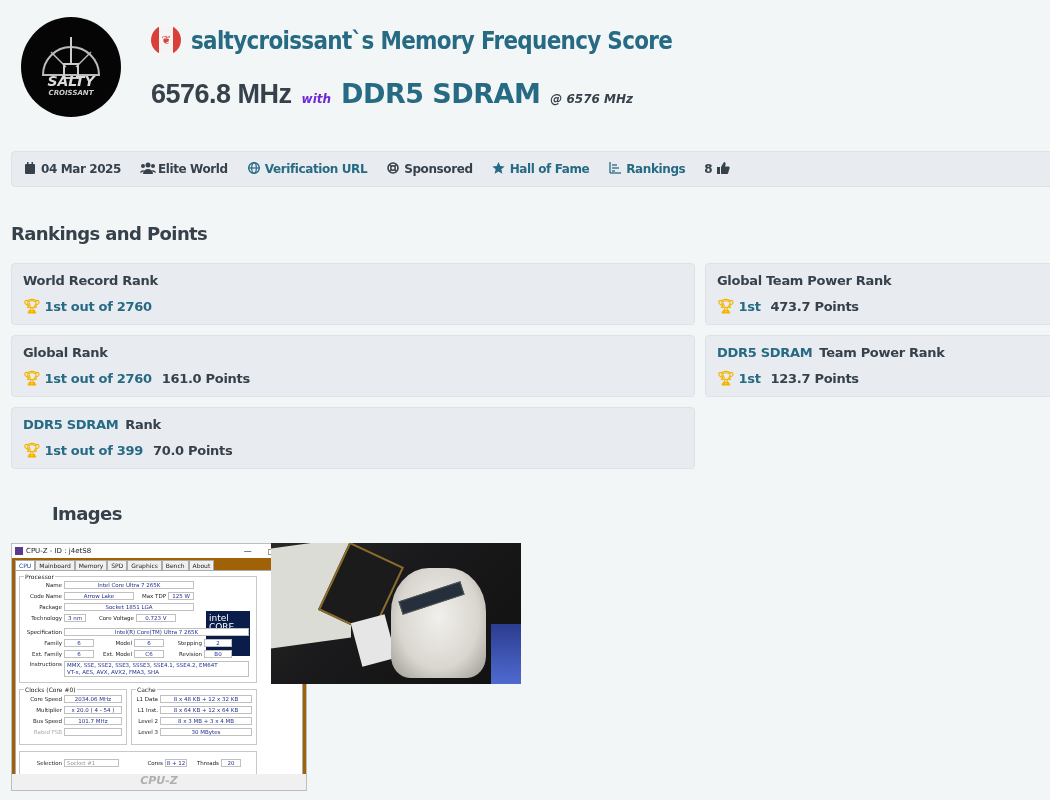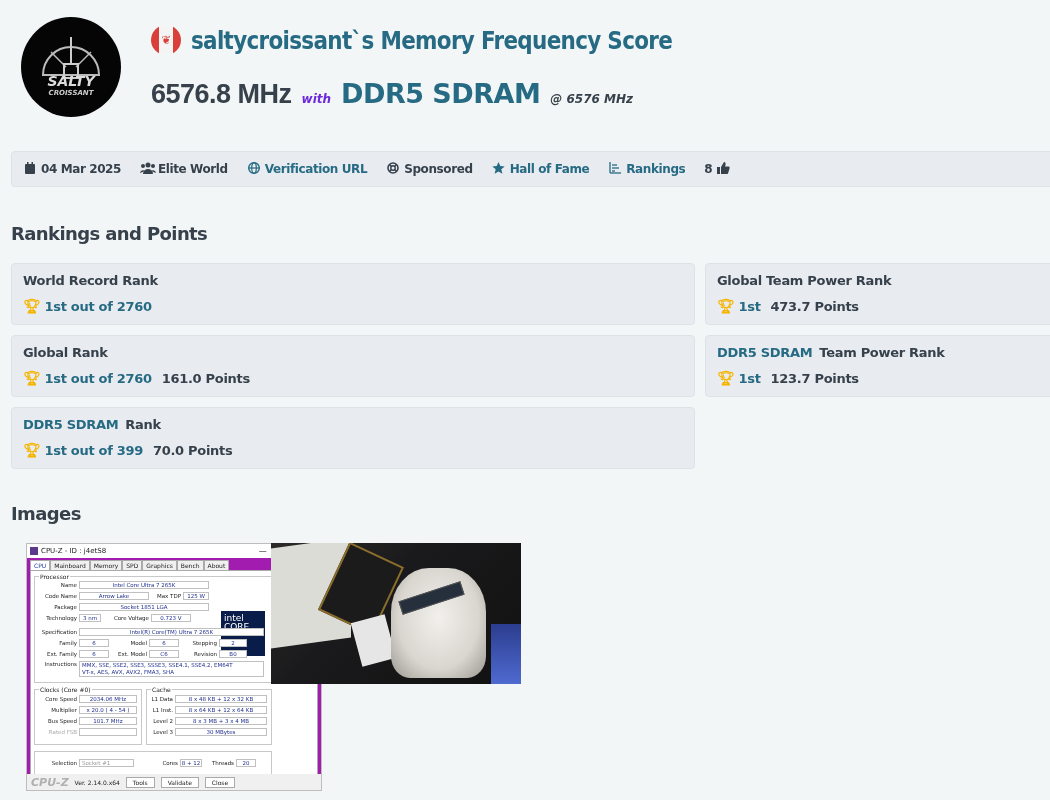--- a/index.html
+++ b/index.html
@@ -61,39 +61,39 @@
       font-family: "DejaVu Sans", sans-serif; font-size: 13px;
     }
     .card-title { color: #37414b; font-weight: bold; height: 20px; display: flex; gap: 7px; white-space: nowrap; letter-spacing: -0.3px; }
     .card-title .hl { color: #266a83; }
     .card-line { margin-top: 5px; display: flex; align-items: center; gap: 4px; white-space: nowrap; font-weight: bold; letter-spacing: -0.3px; }
     .trophy { color: #f5b400; font-size: 14px; }
     .rank { color: #266a83; }
     .points { color: #37414b; margin-left: 6px; }
 
     .img-cpuz {
-      position: absolute; left: 26px; top: 543px; width: 296px; height: 248px;
-      background: #a21caf; border: 1px solid #bdbdbd;
+      position: absolute; left: 11px; top: 543px; width: 296px; height: 248px;
+      background: #a16207; border: 1px solid #bdbdbd;
       font-family: "DejaVu Sans", sans-serif; font-size: 6px; color: #222;
       overflow: hidden;
     }
     .cz-title { height: 14px; background: #fff; display: flex; align-items: center; padding-left: 3px; gap: 3px; font-size: 7px; }
     .cz-title .ico { width: 8px; height: 8px; background: #5b3a8c; }
     .cz-title .ctl { margin-left: auto; display: flex; gap: 16px; padding-right: 8px; font-size: 8px; color:#333; }
     .cz-tabs { display: flex; padding: 2px 3px 0; gap: 0; }
     .cz-tab { border: 1px solid #aaa; border-bottom: none; padding: 1px 3px; background: #f0f0f0; font-size: 6px; }
     .cz-tab.active { background: #fff; color: #1a3fa0; }
     .cz-body { margin: 0 3px; border: 1px solid #aaa; background: #fff; height: 212px; position: relative; }
     .cz-group { position: absolute; border: 1px solid #c8c8c8; }
     .cz-group .lg { position: absolute; top: -4px; left: 4px; background: #fff; padding: 0 1px; font-size: 6px; }
     .cz-row { position: absolute; display: flex; align-items: center; font-size: 5.5px; white-space: nowrap; }
     .cz-lbl { text-align: right; padding-right: 2px; color: #222; }
     .cz-val { border: 1px solid #c0c0c0; background: #fff; color: #1f2f8f; text-align: center; height: 8px; line-height: 7px; font-size: 5.5px; overflow:hidden; }
     .cz-intel { position: absolute; left: 190px; top: 40px; width: 44px; height: 45px; background: #0a1c4a; color: #fff; font-size: 9px; padding: 3px; line-height: 9px; }
-    .cz-foot { position: absolute; left: 0; bottom: 0; width: 100%; height: 16px; display: flex; align-items: center; padding: 0 4px; gap: 6px; font-size: 6px; background: #f0f0f0; }
+    .cz-foot { position: absolute; left: 0; bottom: 0; width: 100%; height: 16px; display: flex; align-items: center; padding: 0 4px; gap: 6px; font-size: 6px; background: #f0f0f0; flex-direction: column; }
     .cz-logo { font-style: italic; font-weight: bold; font-size: 11px; color: #b0b0b0; }
     .cz-btn { border: 1px solid #aaa; background: #fff; padding: 1px 6px; font-size: 6px; }
 
     .img-photo {
       position: absolute; left: 271px; top: 543px; width: 250px; height: 141px;
       background: linear-gradient(135deg, #2c2a28 0%, #1a1a1c 40%, #111 100%);
       overflow: hidden;
     }
     .ph-paper { position: absolute; left: 0; top: 0; width: 80px; height: 100px; background: #dcdcd6; transform: skewY(-8deg); }
     .ph-card { position: absolute; left: 60px; top: 8px; width: 60px; height: 75px; background: #1b1b1b; transform: rotate(25deg); border: 2px solid #8a6d2c; }
@@ -262,21 +262,21 @@
     <a class="hl">DDR5 SDRAM</a>
     <span>Team Power Rank</span>
   </div>
   <div class="card-line">
     <span class="trophy">🏆︎</span>
     <a class="rank">1st</a>
     <span class="points">123.7 Points</span>
   </div>
 </div>
 
-<h2 class="section-title" style="top:503px;">Images</h2>
+<h2 class="section-title" style="top:503px;margin-left:41px;">Images</h2>
 
 <div class="img-cpuz">
   <div class="cz-title">
     <span class="ico"></span>
     <span>CPU-Z  - ID : j4etS8</span>
     <span class="ctl">
         <span>—</span>
         <span>□</span>
         <span>✕</span>
       </span>

